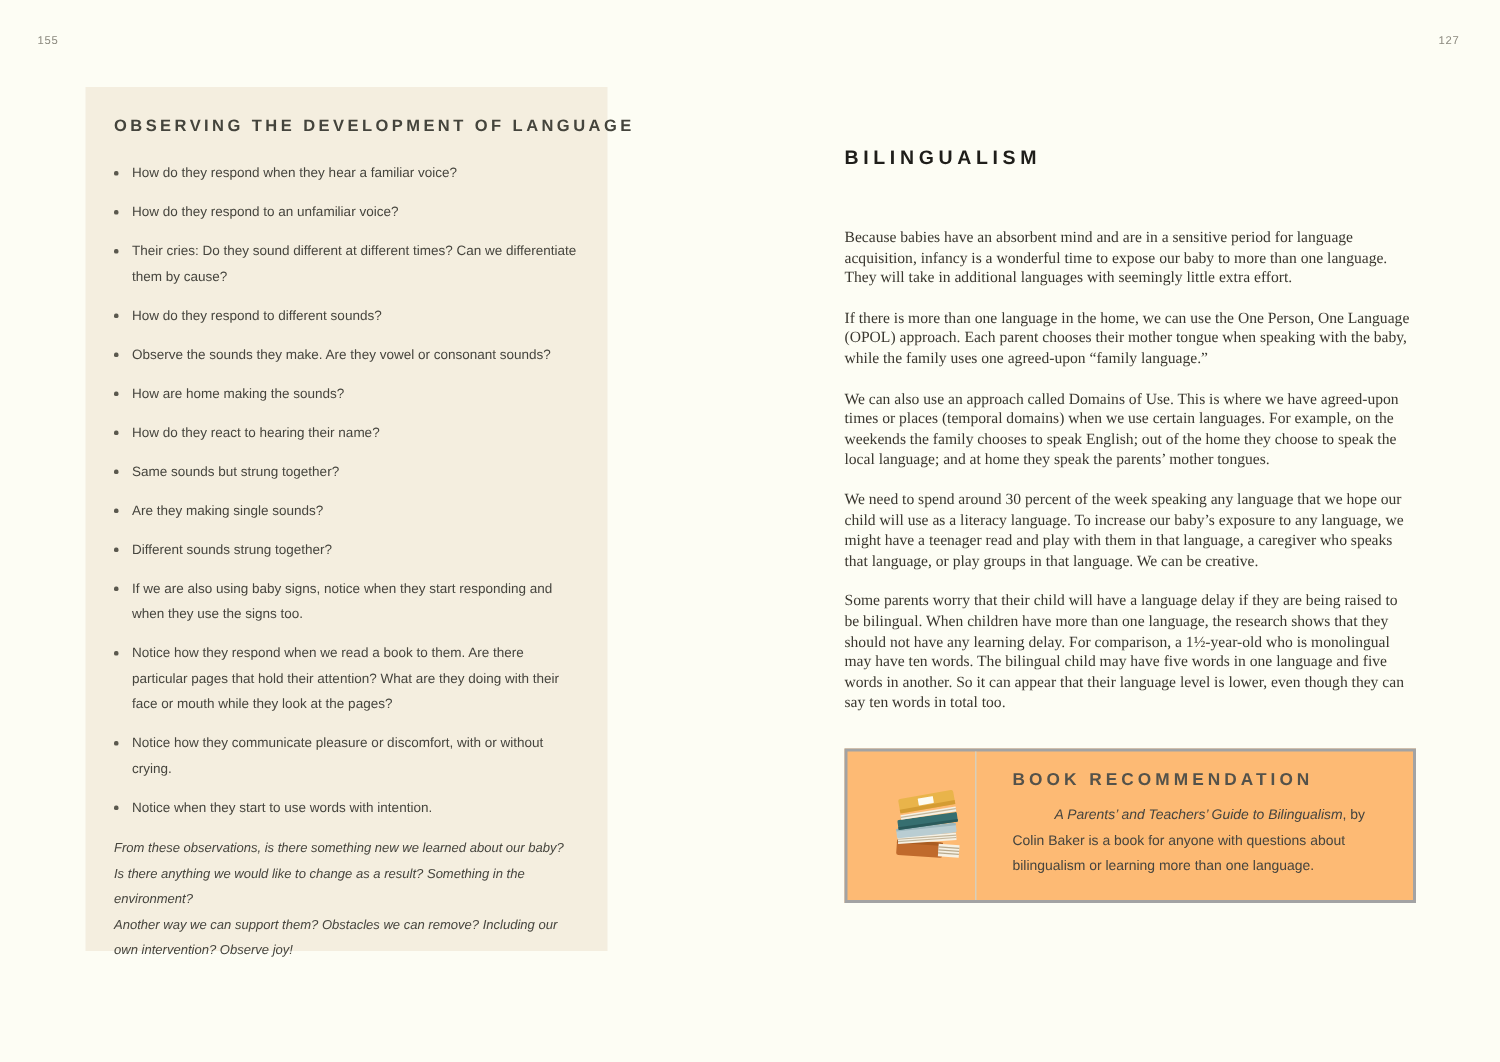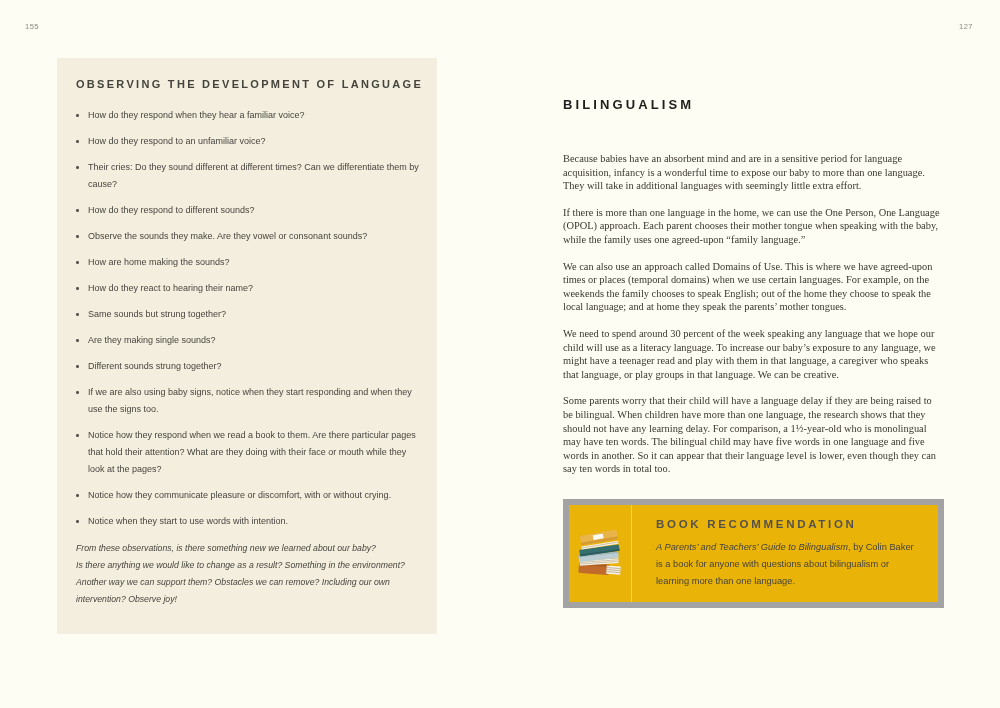--- a/index.html
+++ b/index.html
@@ -16,21 +16,21 @@
   .page-num {
     position:absolute; top:22px;
     font-size:7.5px; letter-spacing:0.5px; color:#8b897e;
   }
   .page-num.left  { left:25px; }
   .page-num.right { right:27px; }
 
   
   .panel {
     position:absolute; left:57px; top:58px;
-    width:380px; height:576px;
+    width:348px; height:576px;
     background:#f4eedf;
     padding:20px 18px 18px 19px;
   }
   .panel-title {
     font-size:11px; font-weight:700;
     letter-spacing:2.3px;
     color:#44443c;
     margin-bottom:17px;
     white-space:nowrap;
   }
@@ -71,24 +71,25 @@
   .right-col p.body {
     font-family:Liberation Serif, serif;
     font-size:10.4px; line-height:13.6px;
     color:#3a372f;
     margin-bottom:13px;
   }
 
   
   .book-box {
     margin-top:23px;
-    border:6px solid #a3a3a3;
-    background:#eab308;
+    border:2px solid #a3a3a3;
+    background:#fdba74;
     display:flex;
     min-height:103px;
+    padding-left:23px;
   }
   .book-box .icon-cell {
     flex:0 0 63px;
     border-right:1px solid #d8cfba;
     display:flex; align-items:center; justify-content:center;
   }
   .book-box .content {
     flex:1;
     padding:13px 18px 12px 24px;
   }
@@ -96,21 +97,21 @@
     font-size:11.5px; font-weight:600;
     letter-spacing:2.7px;
     color:#54524a;
     margin-bottom:9px;
     white-space:nowrap;
   }
   .book-box p {
     font-size:9.3px; line-height:17px;
     color:#45443e;
   }
-  .book-box p .title-italic { font-style:italic; }
+  .book-box p .title-italic { font-style:italic;margin-left:28px; }
 </style>
 </head>
 <body>
 
 <div class="page-num left">155</div>
 <div class="page-num right">127</div>
 
 <section class="panel">
   <h1 class="panel-title">OBSERVING THE DEVELOPMENT OF LANGUAGE</h1>
   <ul>

